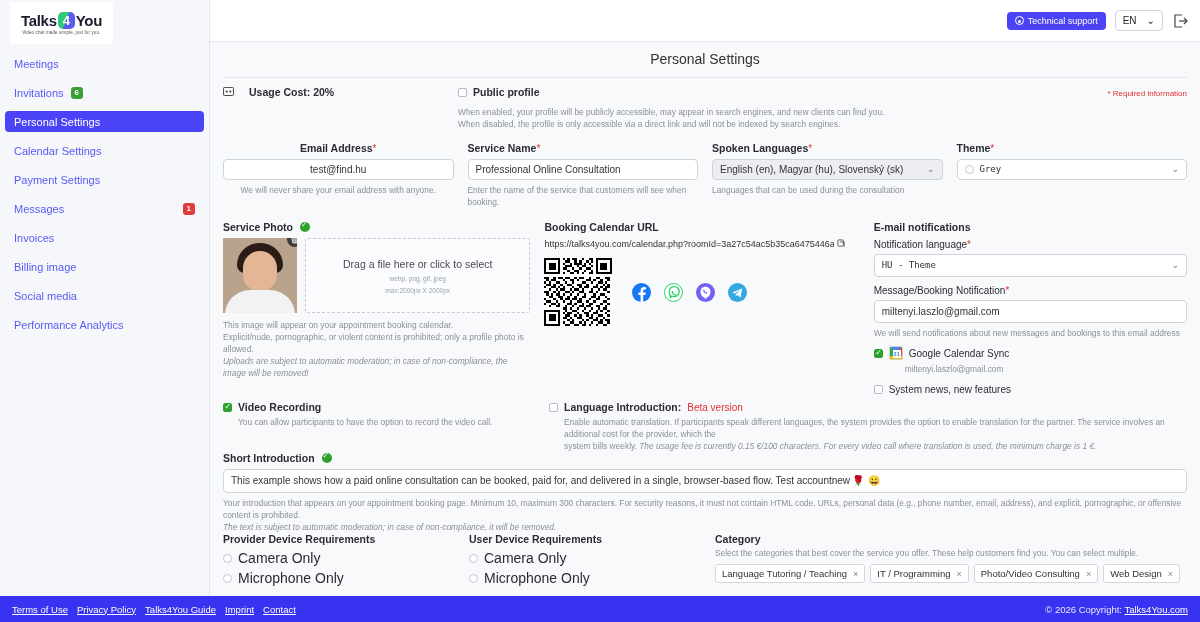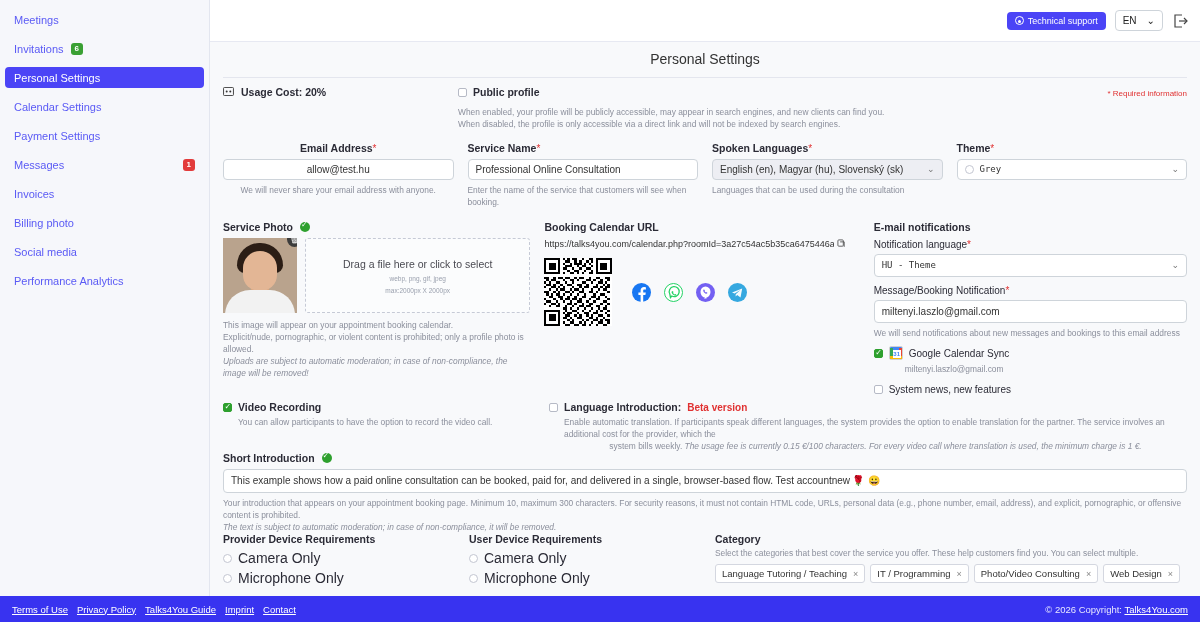--- a/index.html
+++ b/index.html
@@ -126,20 +126,28 @@
     display:flex; align-items:center; justify-content:space-between; padding:0 12px; color:#fff; font-size:9.5px;
   }
   #footer a { color:#fff; text-decoration:underline; margin-right:9px; }
   #footer .rights { color:#e7e7ff; }
   #footer .rights a { margin:0; }
 </style>
 </head>
 <body>
 
 <div id="sidebar">
+  <div id="logo-box">
+    <div class="logo-line">
+      <span>Talks</span>
+      <span class="logo-4">4</span>
+      <span>You</span>
+    </div>
+    <div class="logo-tag">Video chat made simple, just for you.</div>
+  </div>
   <div id="nav">
       <div class="nav-item">
         <span>Meetings</span>
       </div>
       <div class="nav-item">
         <span>Invitations</span>
         <span class="badge green">6</span>
       </div>
       <div class="nav-item active">
         <span>Personal Settings</span>
@@ -151,21 +159,21 @@
         <span>Payment Settings</span>
       </div>
       <div class="nav-item">
         <span>Messages</span>
         <span class="badge red">1</span>
       </div>
       <div class="nav-item">
         <span>Invoices</span>
       </div>
       <div class="nav-item">
-        <span>Billing photo</span>
+        <span>Billing image</span>
       </div>
       <div class="nav-item">
         <span>Social media</span>
       </div>
       <div class="nav-item">
         <span>Performance Analytics</span>
       </div>
     </div>
 </div>
 
@@ -186,21 +194,21 @@
     </svg>
   </span>
 </div>
 
 <div id="main">
   <div id="page-title">Personal Settings</div>
   <hr class="sep">
 
   <div class="row" style="align-items:flex-start;">
     <div style="width:235px;">
-      <div style="display:flex;align-items:center;gap:7px;">
+      <div style="display:flex;align-items:center;gap:15px;">
         <span>
           <svg viewBox="0 0 12 10" width="11" height="9">
               <rect x="0.5" y="0.5" width="11" height="9" rx="1" fill="none" stroke="#333"></rect>
               <circle cx="4" cy="5" r="1.1" fill="#333"></circle>
               <circle cx="8" cy="5" r="1.1" fill="#333"></circle>
             </svg>
         </span>
         <span class="lbl">Usage Cost: 20%</span>
       </div>
     </div>
@@ -213,21 +221,21 @@
       <div class="hint">When disabled, the profile is only accessible via a direct link and will not be indexed by search engines.</div>
     </div>
     <div style="width:160px;text-align:right;">
       <span style="color:#e03131;font-size:8px;">* Required information</span>
     </div>
   </div>
 
   <div class="row" style="margin-top:12px;gap:14px;">
     <div style="width:232px;text-align:center;">
       <div><span class="lbl">Email Address</span><span class="req">*</span></div>
-      <div class="inp" style="margin-top:5px;">allow@test.hu</div>
+      <div class="inp" style="margin-top:5px;">test@find.hu</div>
       <div class="hint" style="margin-top:4px;">We will never share your email address with anyone.</div>
     </div>
     <div style="width:232px;">
       <div><span class="lbl">Service Name</span><span class="req">*</span></div>
       <div class="inp" style="margin-top:5px;">Professional Online Consultation</div>
       <div class="hint" style="margin-top:4px;">Enter the name of the service that customers will see when booking.</div>
     </div>
     <div style="width:232px;">
       <div><span class="lbl">Spoken Languages</span><span class="req">*</span></div>
       <div class="inp grey sel" style="margin-top:5px;">
@@ -569,24 +577,24 @@
       <div class="cbrow">
         <span class="cbx on"></span>
         <span class="lbl">Video Recording</span>
       </div>
       <div class="hint" style="margin:3px 0 0 15px;">You can allow participants to have the option to record the video call.</div>
     </div>
     <div style="flex:1;">
       <div class="cbrow">
         <span class="cbx"></span>
         <span class="lbl">Language Introduction:</span>
-        <span style="color:#e03131;font-size:10px;font-weight:bold;">Beta version</span>
+        <span style="color:#e03131;font-size:10px;font-weight:normal;">Beta version</span>
       </div>
       <div class="hint" style="margin:3px 0 0 15px;">Enable automatic translation. If participants speak different languages, the system provides the option to enable translation for the partner. The service involves an additional cost for the provider, which the</div>
-      <div class="hint" style="margin-left:15px;text-align:center;">
+      <div class="hint" style="margin-left:15px;">
         <span>system bills weekly.</span>
         <span style="font-style:italic;">The usage fee is currently 0.15 €/100 characters. For every video call where translation is used, the minimum charge is 1 €.</span>
       </div>
     </div>
   </div>
 
   <div style="">
     <div style="display:flex;align-items:center;gap:7px;">
       <span class="lbl">Short Introduction</span>
       <span class="okdot"></span>

